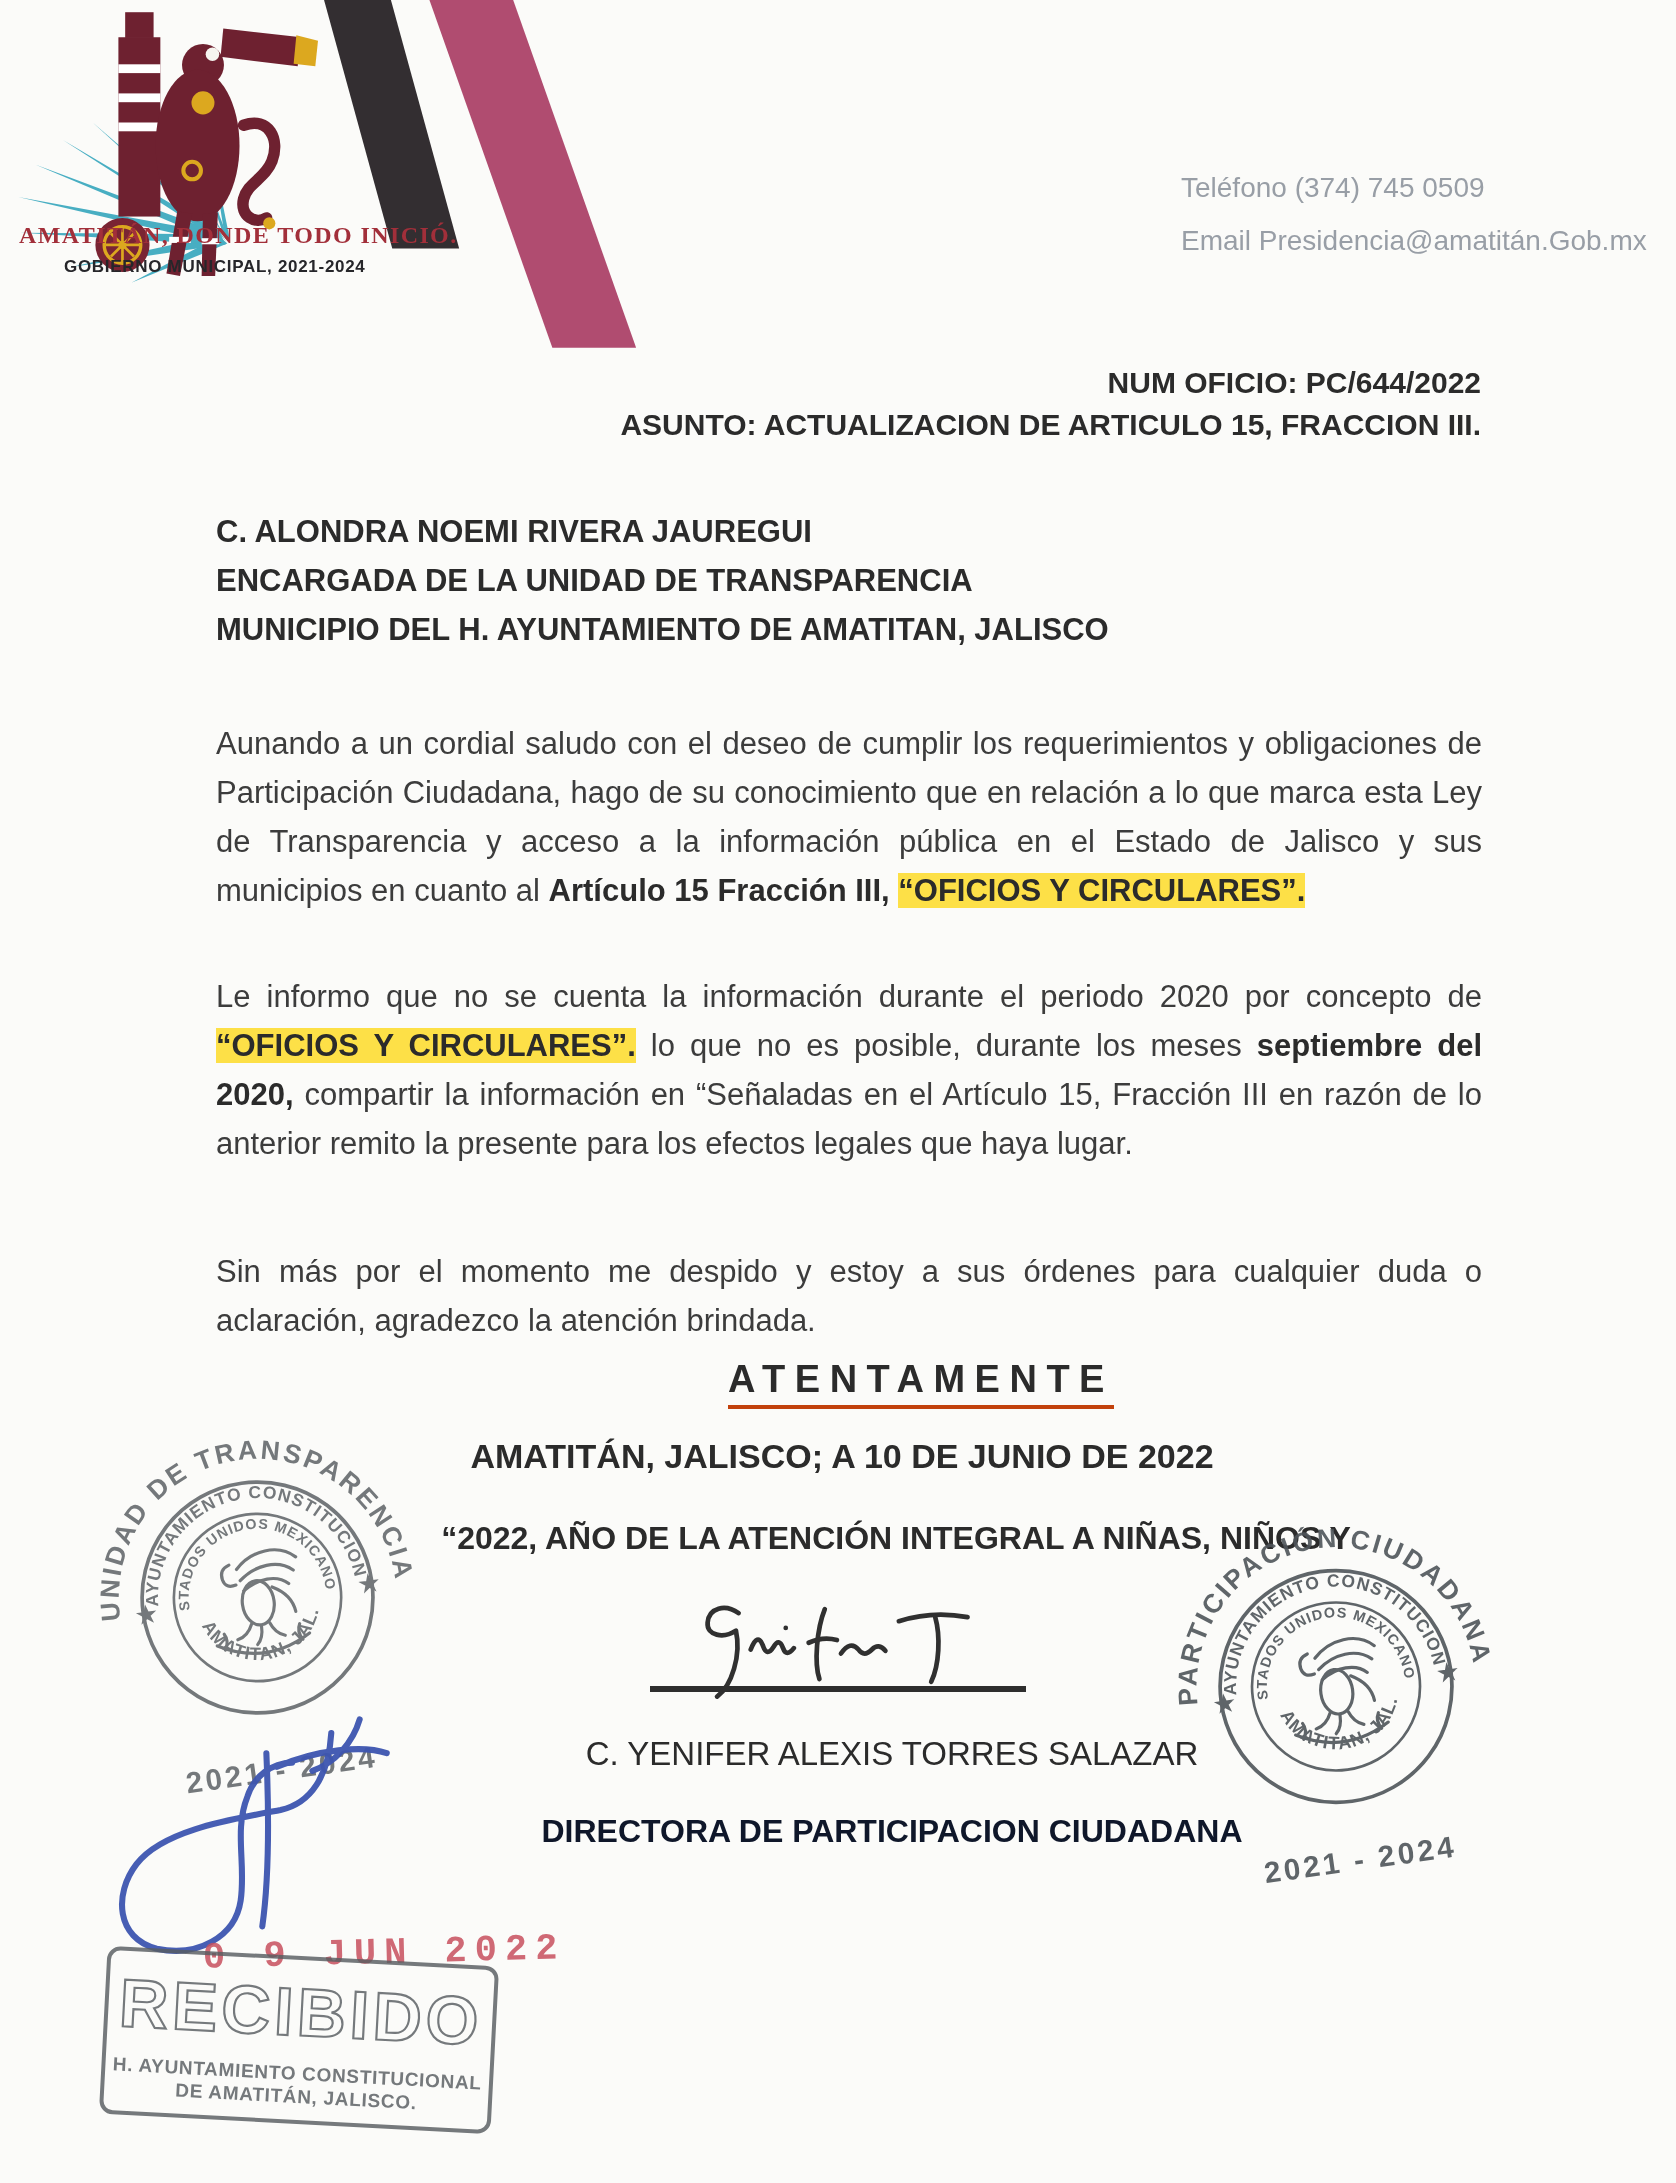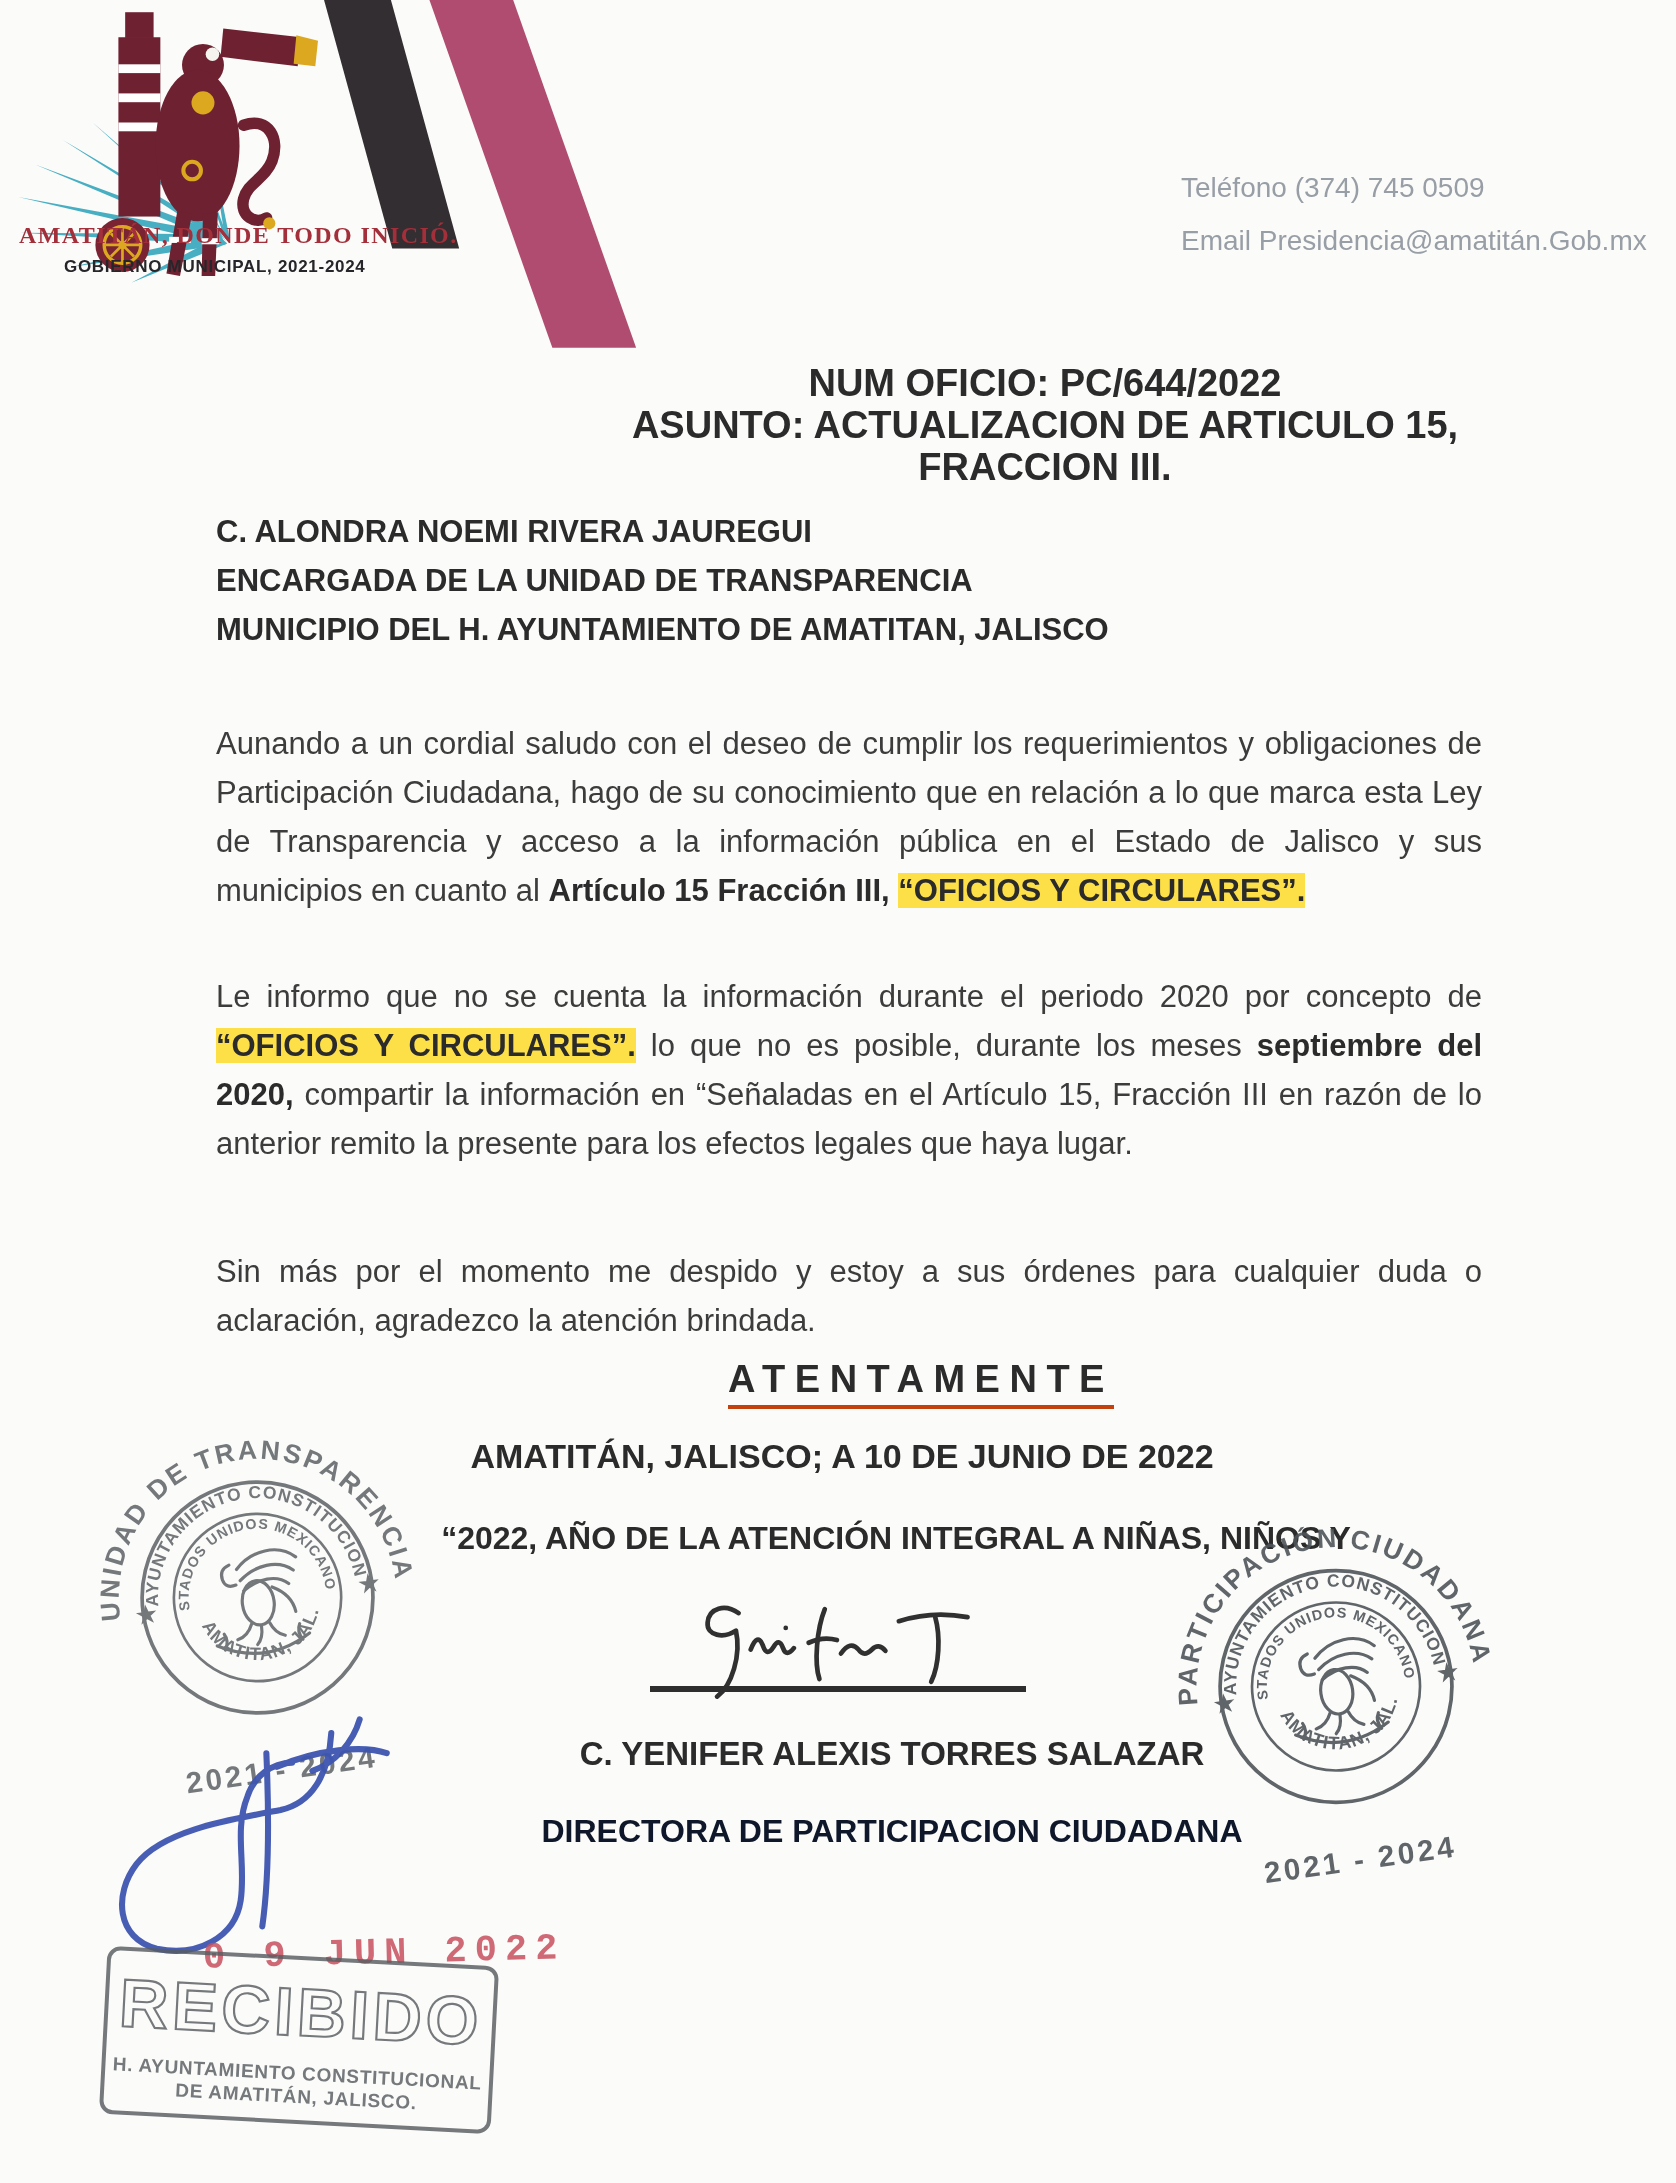--- a/index.html
+++ b/index.html
@@ -10,35 +10,35 @@
     overflow:hidden;
     font-family:"Liberation Sans", sans-serif;
     color:#3f3f3f;
   }
   .abs{position:absolute;}
   
   .motto{font-family:"Liberation Serif", serif;font-weight:bold;color:#a22f3a;font-size:24px;letter-spacing:1.4px;}
   .motto-sub{font-weight:bold;color:#26262a;font-size:17px;letter-spacing:0.7px;}
   .contact{color:#989ea6;font-size:28px;line-height:53px;margin-left:32px;}
   
-  .refblock{left:609px;top:362px;width:872px;text-align:center;font-weight:bold;color:#2b2b2b;font-size:38px;line-height:42px;}
+  .refblock{left:609px;top:362px;width:872px;text-align:right;font-weight:bold;color:#2b2b2b;font-size:30px;line-height:42px;}
   
   .recipient{left:216px;top:507px;width:1014px;font-weight:bold;color:#2b2b2b;font-size:31px;line-height:49px;}
   
   .para{left:216px;width:1266px;font-size:31px;line-height:49px;text-align:justify;color:#3c3c3c;}
   .para.last{text-align:justify;}
   .b{font-weight:bold;color:#2b2b2b;}
   .hl{background:#fde047;}
   
   .atent{left:728px;top:1358px;font-weight:bold;color:#2b2b2b;font-size:38px;letter-spacing:9.5px;
          border-bottom:4px solid #c2410c;padding-bottom:4px;}
   .dateline{left:210px;top:1437px;width:1264px;text-align:center;font-weight:bold;color:#2b2b2b;font-size:34px;}
   .quote{left:264px;top:1511px;width:1264px;text-align:center;font-weight:bold;color:#2b2b2b;font-size:32px;line-height:54px;}
   .sigline{left:650px;top:1686px;width:376px;height:6px;background:#2e2e2e;}
-  .signame{left:260px;top:1735px;width:1264px;text-align:center;font-weight:bold;color:#2b2b2b;font-size:33px;}
+  .signame{left:260px;top:1735px;width:1264px;text-align:center;font-weight:normal;color:#2b2b2b;font-size:33px;}
   .sigtitle{left:260px;top:1813px;width:1264px;text-align:center;font-weight:bold;color:#0f172a;font-size:32px;}
   
   .stamp-circ{pointer-events:none;}
   .recibido-box{
     left:103px;top:1956px;width:384px;height:160px;
     border:4.7px solid #585d61;border-radius:13.5px;
     transform:rotate(3deg);transform-origin:center;
     opacity:.82;text-align:center;
   }
   .recibido-line{font-weight:bold;color:#585d61;font-size:19px;line-height:23px;letter-spacing:0.7px;}

